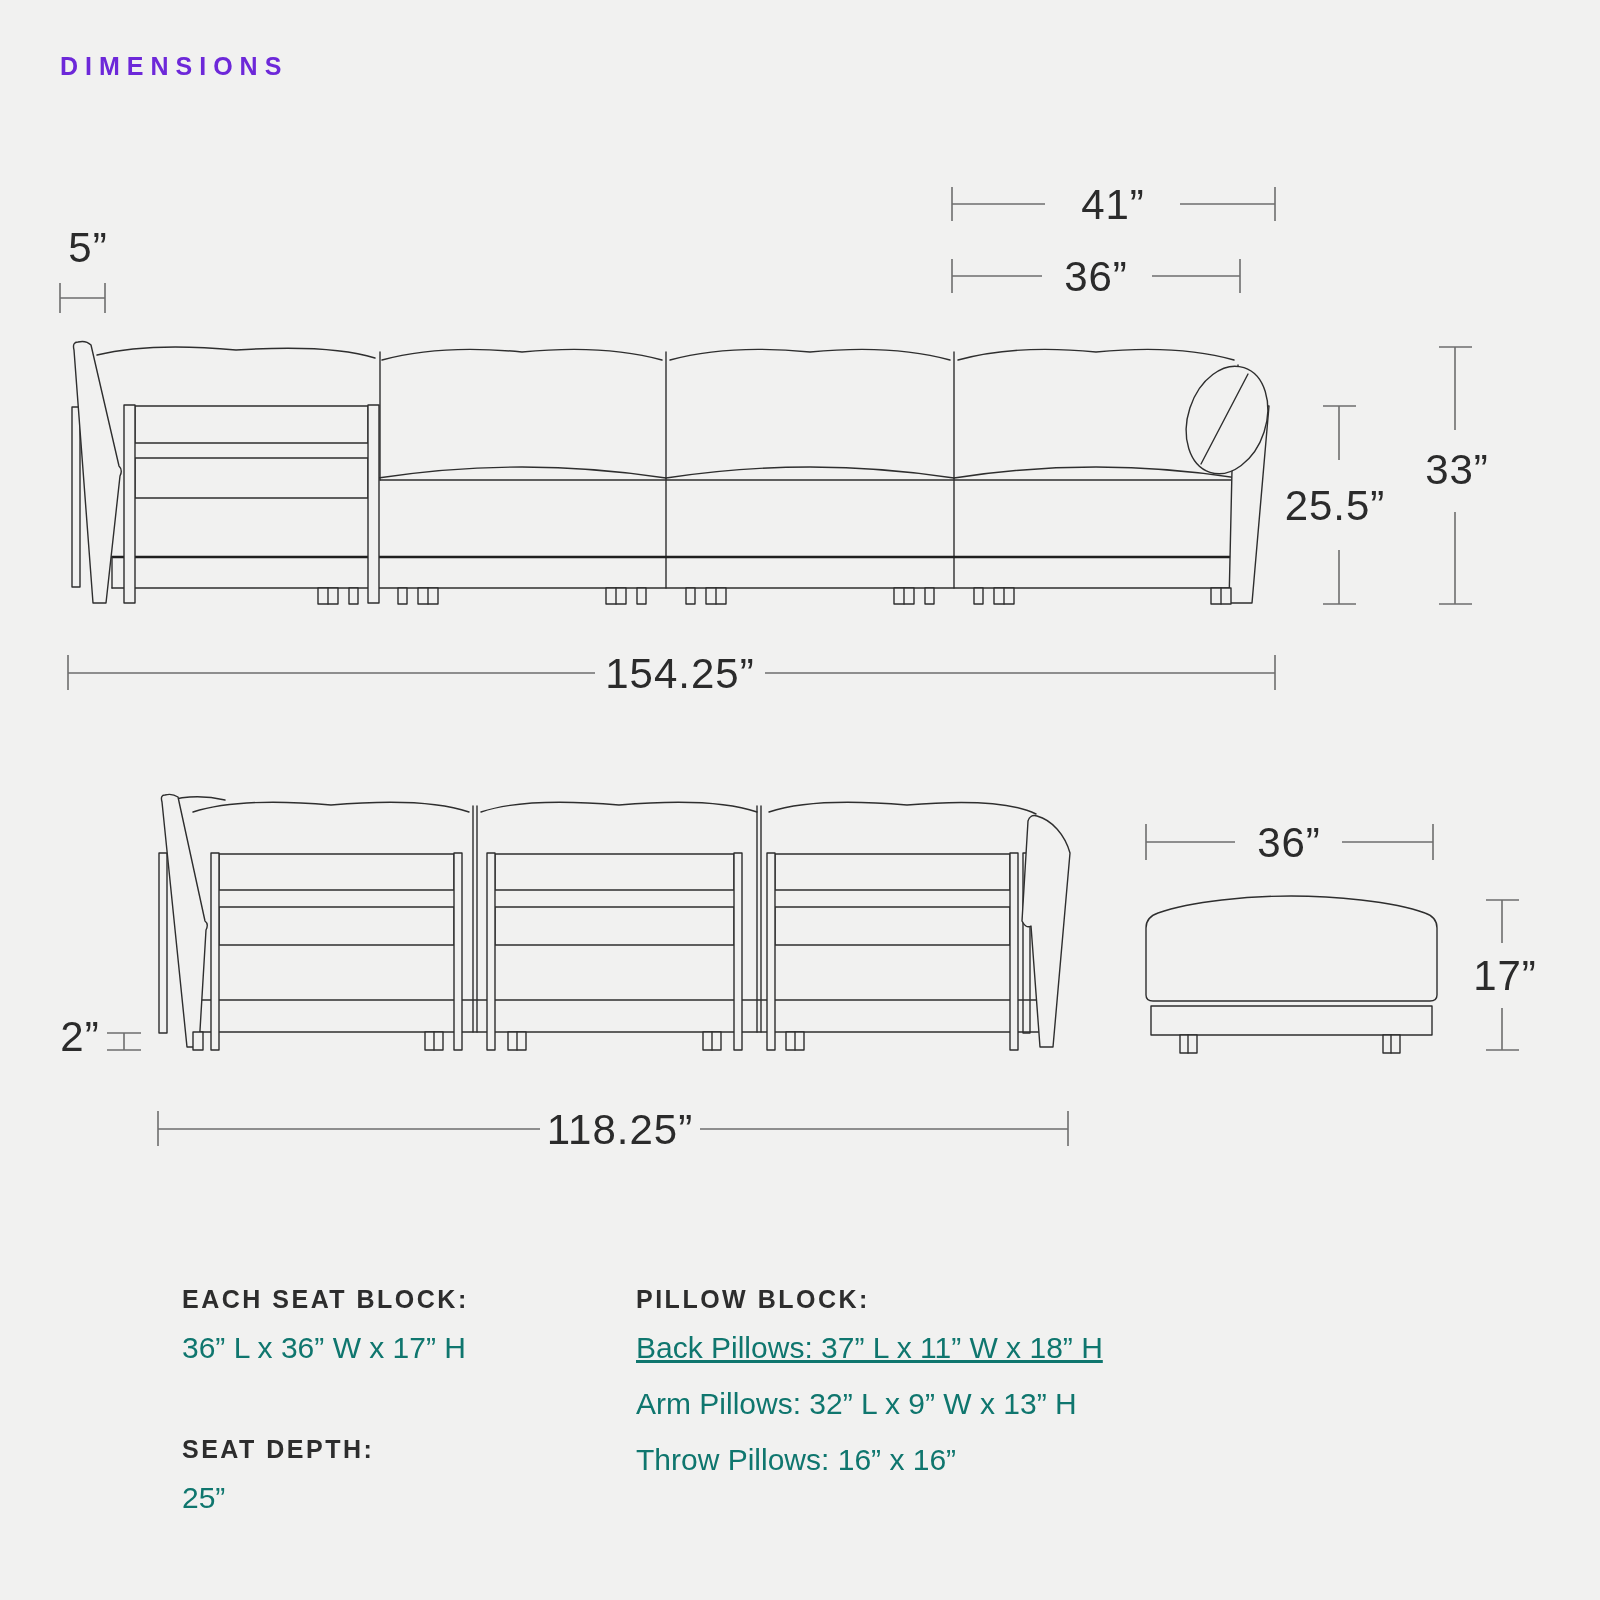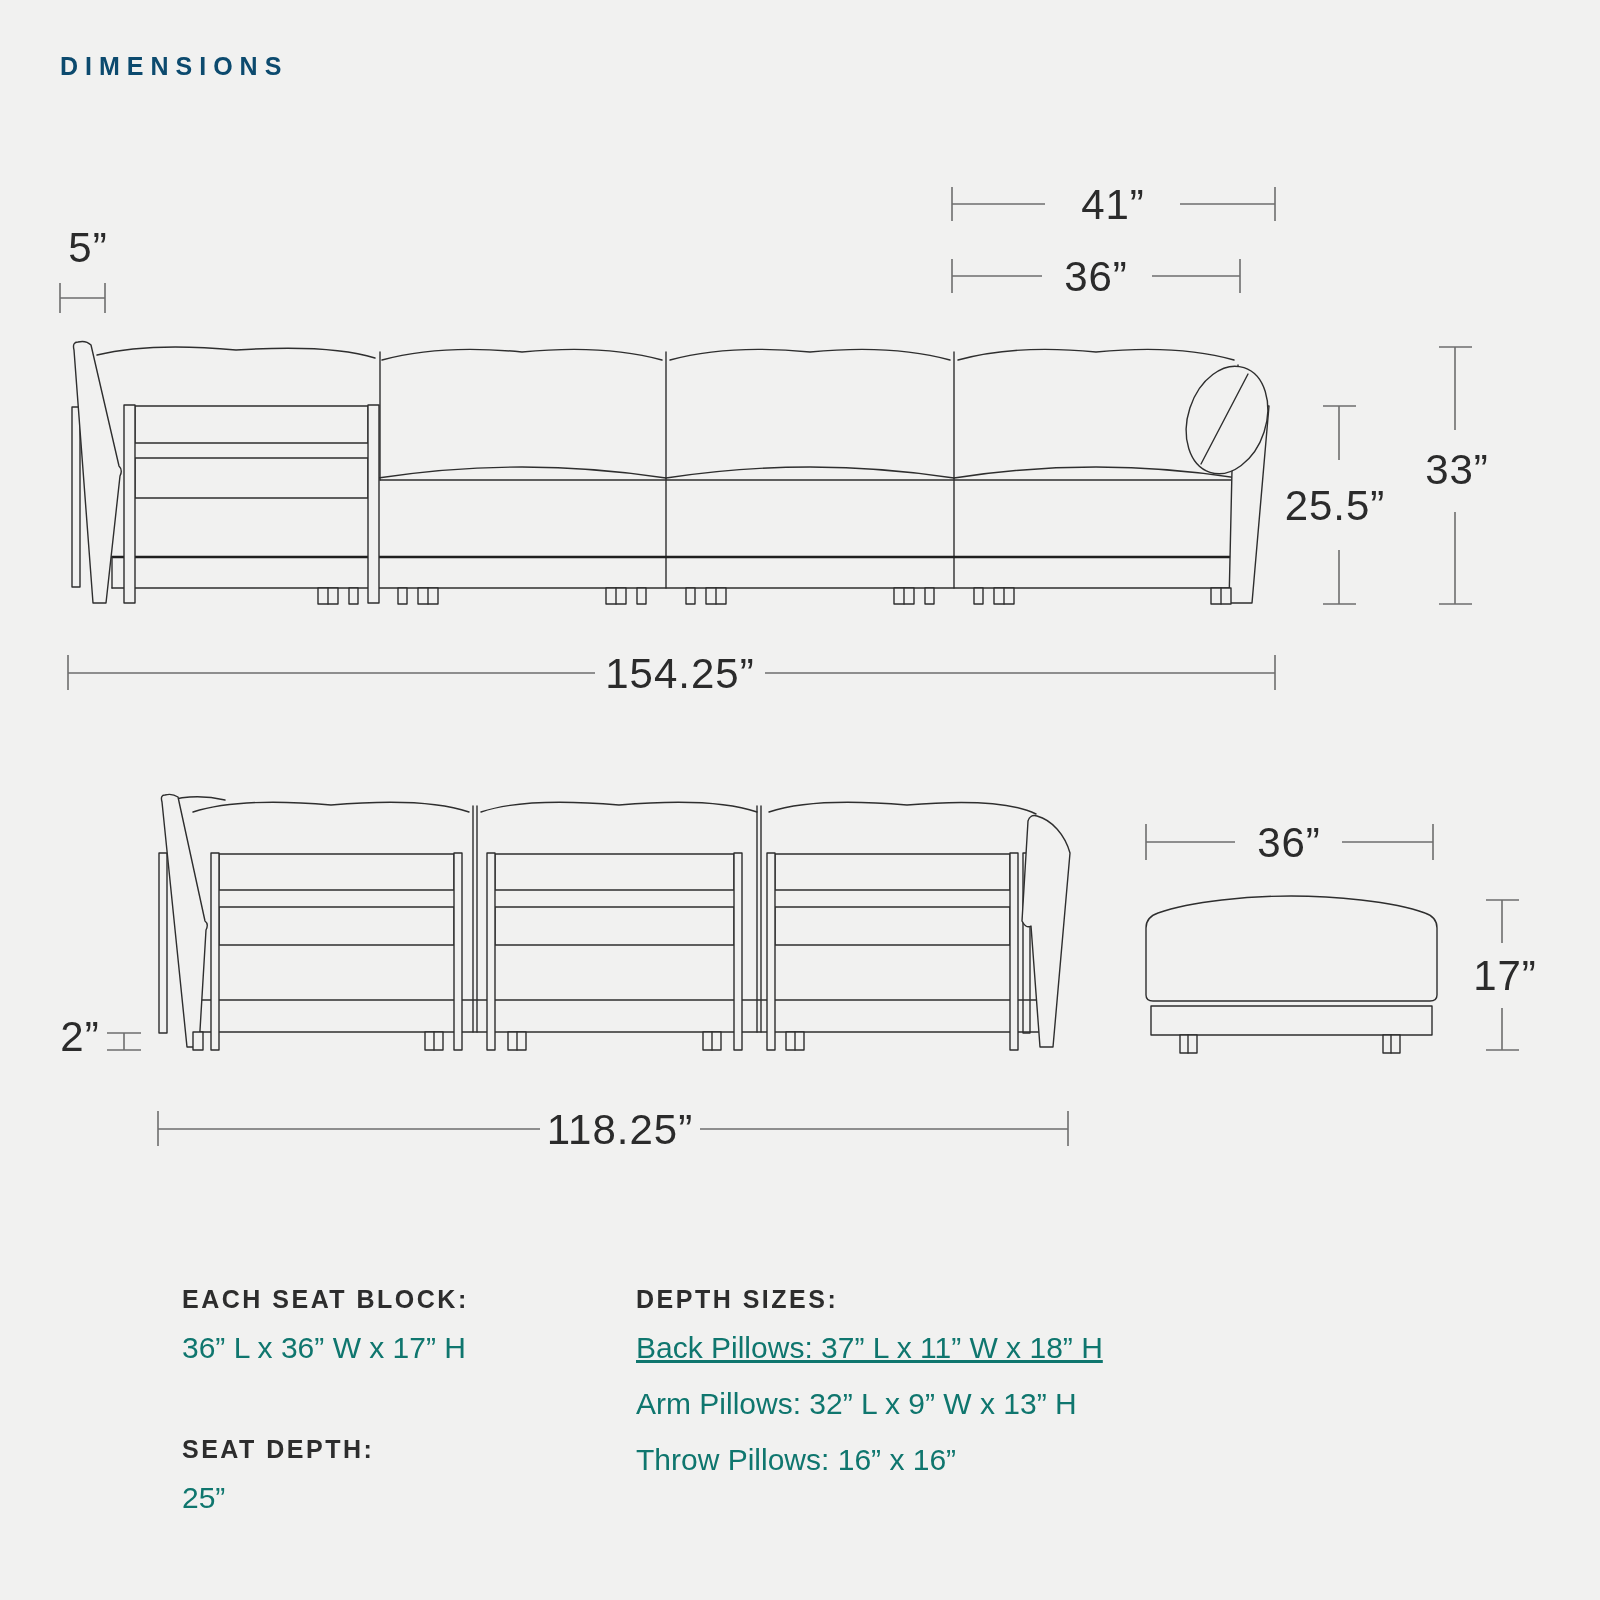--- a/index.html
+++ b/index.html
@@ -4,21 +4,21 @@
 <style>
   html,body{margin:0;padding:0;}
   body{
     width:1600px;height:1600px;position:relative;
     background:#f1f1f0;
     font-family:"Liberation Sans", sans-serif;
     color:#2b2b2b;overflow:hidden;
   }
   .title{
     position:absolute;left:60px;top:52px;
-    font-size:25px;font-weight:bold;letter-spacing:7px;color:#0c4a6e;
+    font-size:25px;font-weight:bold;letter-spacing:7px;color:#6d28d9;
   }
   svg{position:absolute;left:0;top:0;}
   .draw{fill:none;stroke:#2e2e2e;stroke-width:1.4;stroke-linejoin:round;stroke-linecap:round;}
   .draw-heavy{fill:none;stroke:#1f1f1f;stroke-width:2.4;stroke-linecap:round;}
   .fillbg{fill:#f1f1f0;stroke:#2e2e2e;stroke-width:1.4;stroke-linejoin:round;}
   .dim{fill:none;stroke:#6e6e6e;stroke-width:1.6;stroke-linecap:butt;}
   .dimtext{font-family:"Liberation Sans", sans-serif;font-size:42px;fill:#2b2b2b;letter-spacing:1px;}
   .spec{position:absolute;white-space:nowrap;}
   .spec-h{font-size:25px;font-weight:bold;letter-spacing:2.5px;color:#2d2d2d;}
   .spec-v{font-size:30px;color:#0f766e;}
@@ -214,16 +214,16 @@
       <text class="dimtext" x="1505" y="990" text-anchor="middle">17”</text>
     </g>
   </g>
 </svg>
 
 <div class="spec spec-h" style="left:182px;top:1285px;">EACH SEAT BLOCK:</div>
 <div class="spec spec-v" style="left:182px;top:1331px;">36” L x 36” W x 17” H</div>
 <div class="spec spec-h" style="left:182px;top:1435px;">SEAT DEPTH:</div>
 <div class="spec spec-v" style="left:182px;top:1481px;">25”</div>
 
-<div class="spec spec-h" style="left:636px;top:1285px;">DEPTH SIZES:</div>
+<div class="spec spec-h" style="left:636px;top:1285px;">PILLOW BLOCK:</div>
 <div class="spec spec-v" style="left:636px;top:1331px;text-decoration:underline;">Back Pillows: 37” L x 11” W x 18” H</div>
 <div class="spec spec-v" style="left:636px;top:1387px;">Arm Pillows: 32” L x 9” W x 13” H</div>
 <div class="spec spec-v" style="left:636px;top:1443px;">Throw Pillows: 16” x 16”</div>
 
 </body></html>

